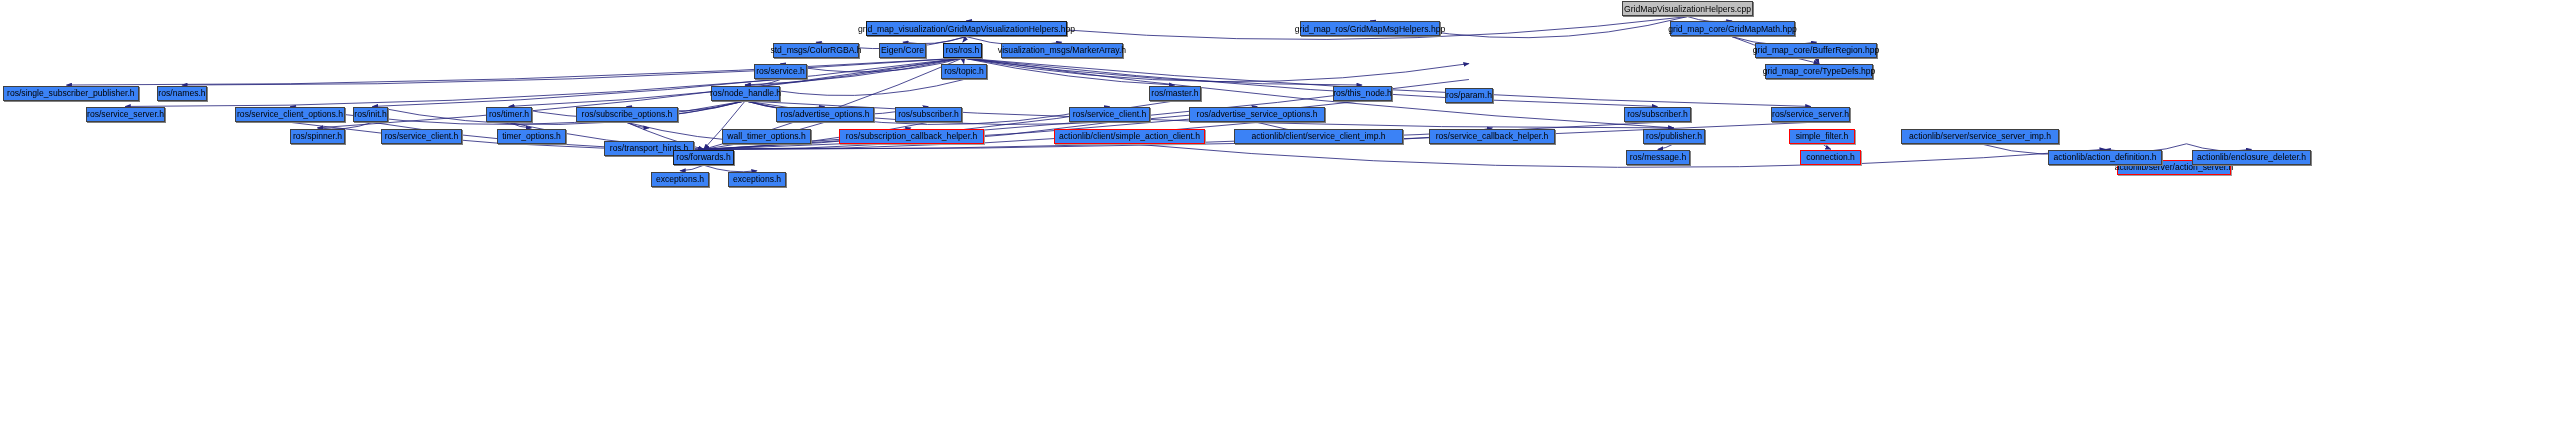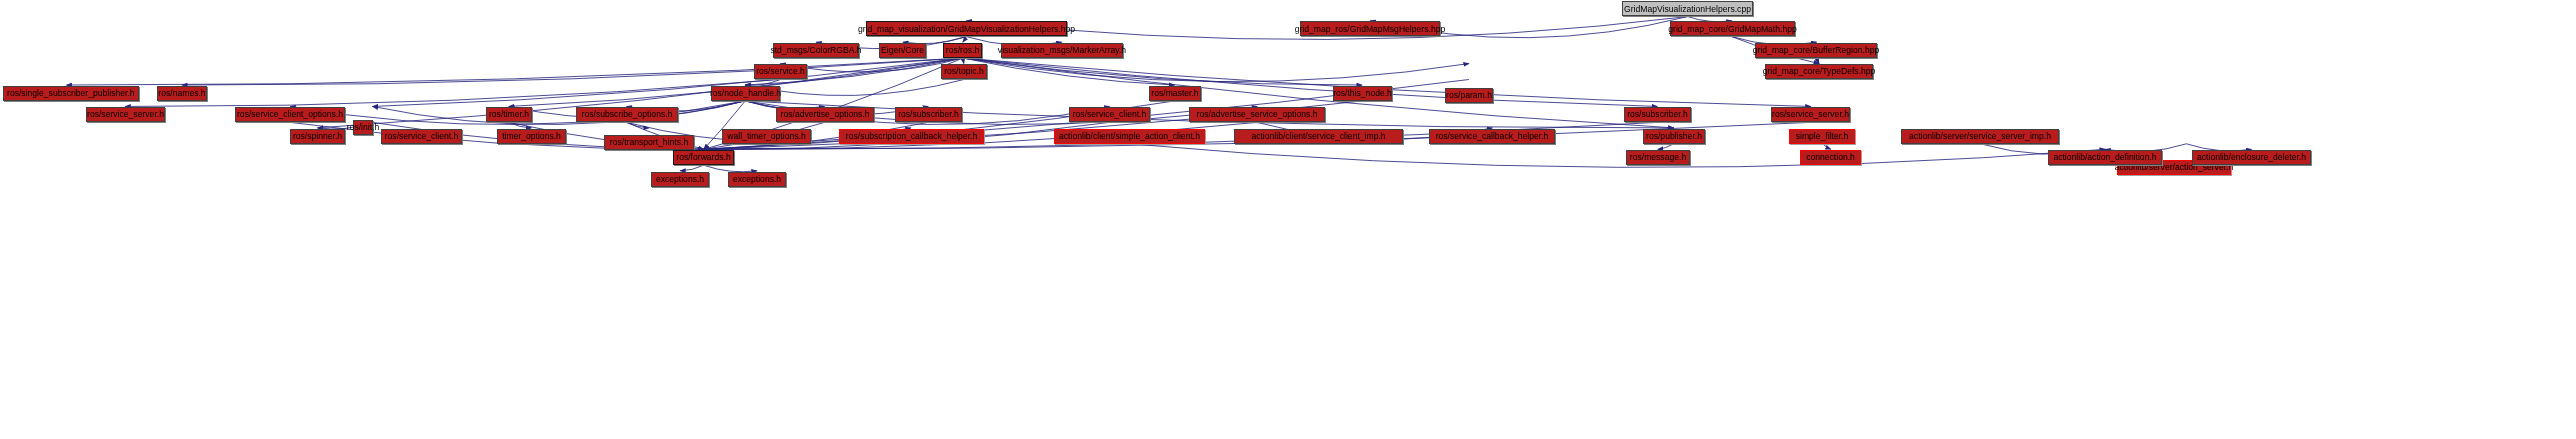--- a/index.html
+++ b/index.html
@@ -14,21 +14,21 @@
     text-align:right;
   }
   #edges{position:absolute;left:0;top:0;width:2576px;height:439px;pointer-events:none;}
   .node{
     position:absolute;
     box-sizing:border-box;
     display:flex;
     align-items:center;
     justify-content:center;
     white-space:nowrap;
-    background:#b91c1c;
+    background:#3b82f6;
     border:0.7px solid #404040;
     color:#000000;
     font-size:8.6px;
     line-height:1;
     height:15px;
     padding:0 4.2px;
     box-shadow:1px 1px 0 0 #808080;
     cursor:pointer;
   }
   .node.root{
@@ -171,21 +171,21 @@
       </div>
       <div class="node" style="left: 1333px; top: 86px; width: 59px;">
         <span>ros/this_node.h</span>
       </div>
       <div class="node" style="left: 86px; top: 107px; width: 79px;">
         <span>ros/service_server.h</span>
       </div>
       <div class="node" style="left: 235px; top: 107px; width: 110px;">
         <span>ros/service_client_options.h</span>
       </div>
-      <div class="node" style="left: 353px; top: 120px; width: 20px;">
+      <div class="node" style="left: 353px; top: 107px; width: 35px;">
         <span>ros/init.h</span>
       </div>
       <div class="node" style="left: 486px; top: 107px; width: 46px;">
         <span>ros/timer.h</span>
       </div>
       <div class="node" style="left: 576px; top: 107px; width: 102px;">
         <span>ros/subscribe_options.h</span>
       </div>
       <div class="node" style="left: 776px; top: 107px; width: 98px;">
         <span>ros/advertise_options.h</span>
@@ -207,21 +207,21 @@
       </div>
       <div class="node" style="left: 290px; top: 129px; width: 55px;">
         <span>ros/spinner.h</span>
       </div>
       <div class="node" style="left: 381px; top: 129px; width: 81px;">
         <span>ros/service_client.h</span>
       </div>
       <div class="node" style="left: 497px; top: 129px; width: 69px;">
         <span>timer_options.h</span>
       </div>
-      <div class="node" style="left: 604px; top: 135px; width: 90px;">
+      <div class="node" style="left: 604px; top: 141px; width: 90px;">
         <span>ros/transport_hints.h</span>
       </div>
       <div class="node" style="left: 722px; top: 129px; width: 89px;">
         <span>wall_timer_options.h</span>
       </div>
       <div class="node red" style="left: 839px; top: 129px; width: 145px;">
         <span>ros/subscription_callback_helper.h</span>
       </div>
       <div class="node red" style="left: 1054px; top: 129px; width: 151px;">
         <span>actionlib/client/simple_action_client.h</span>

